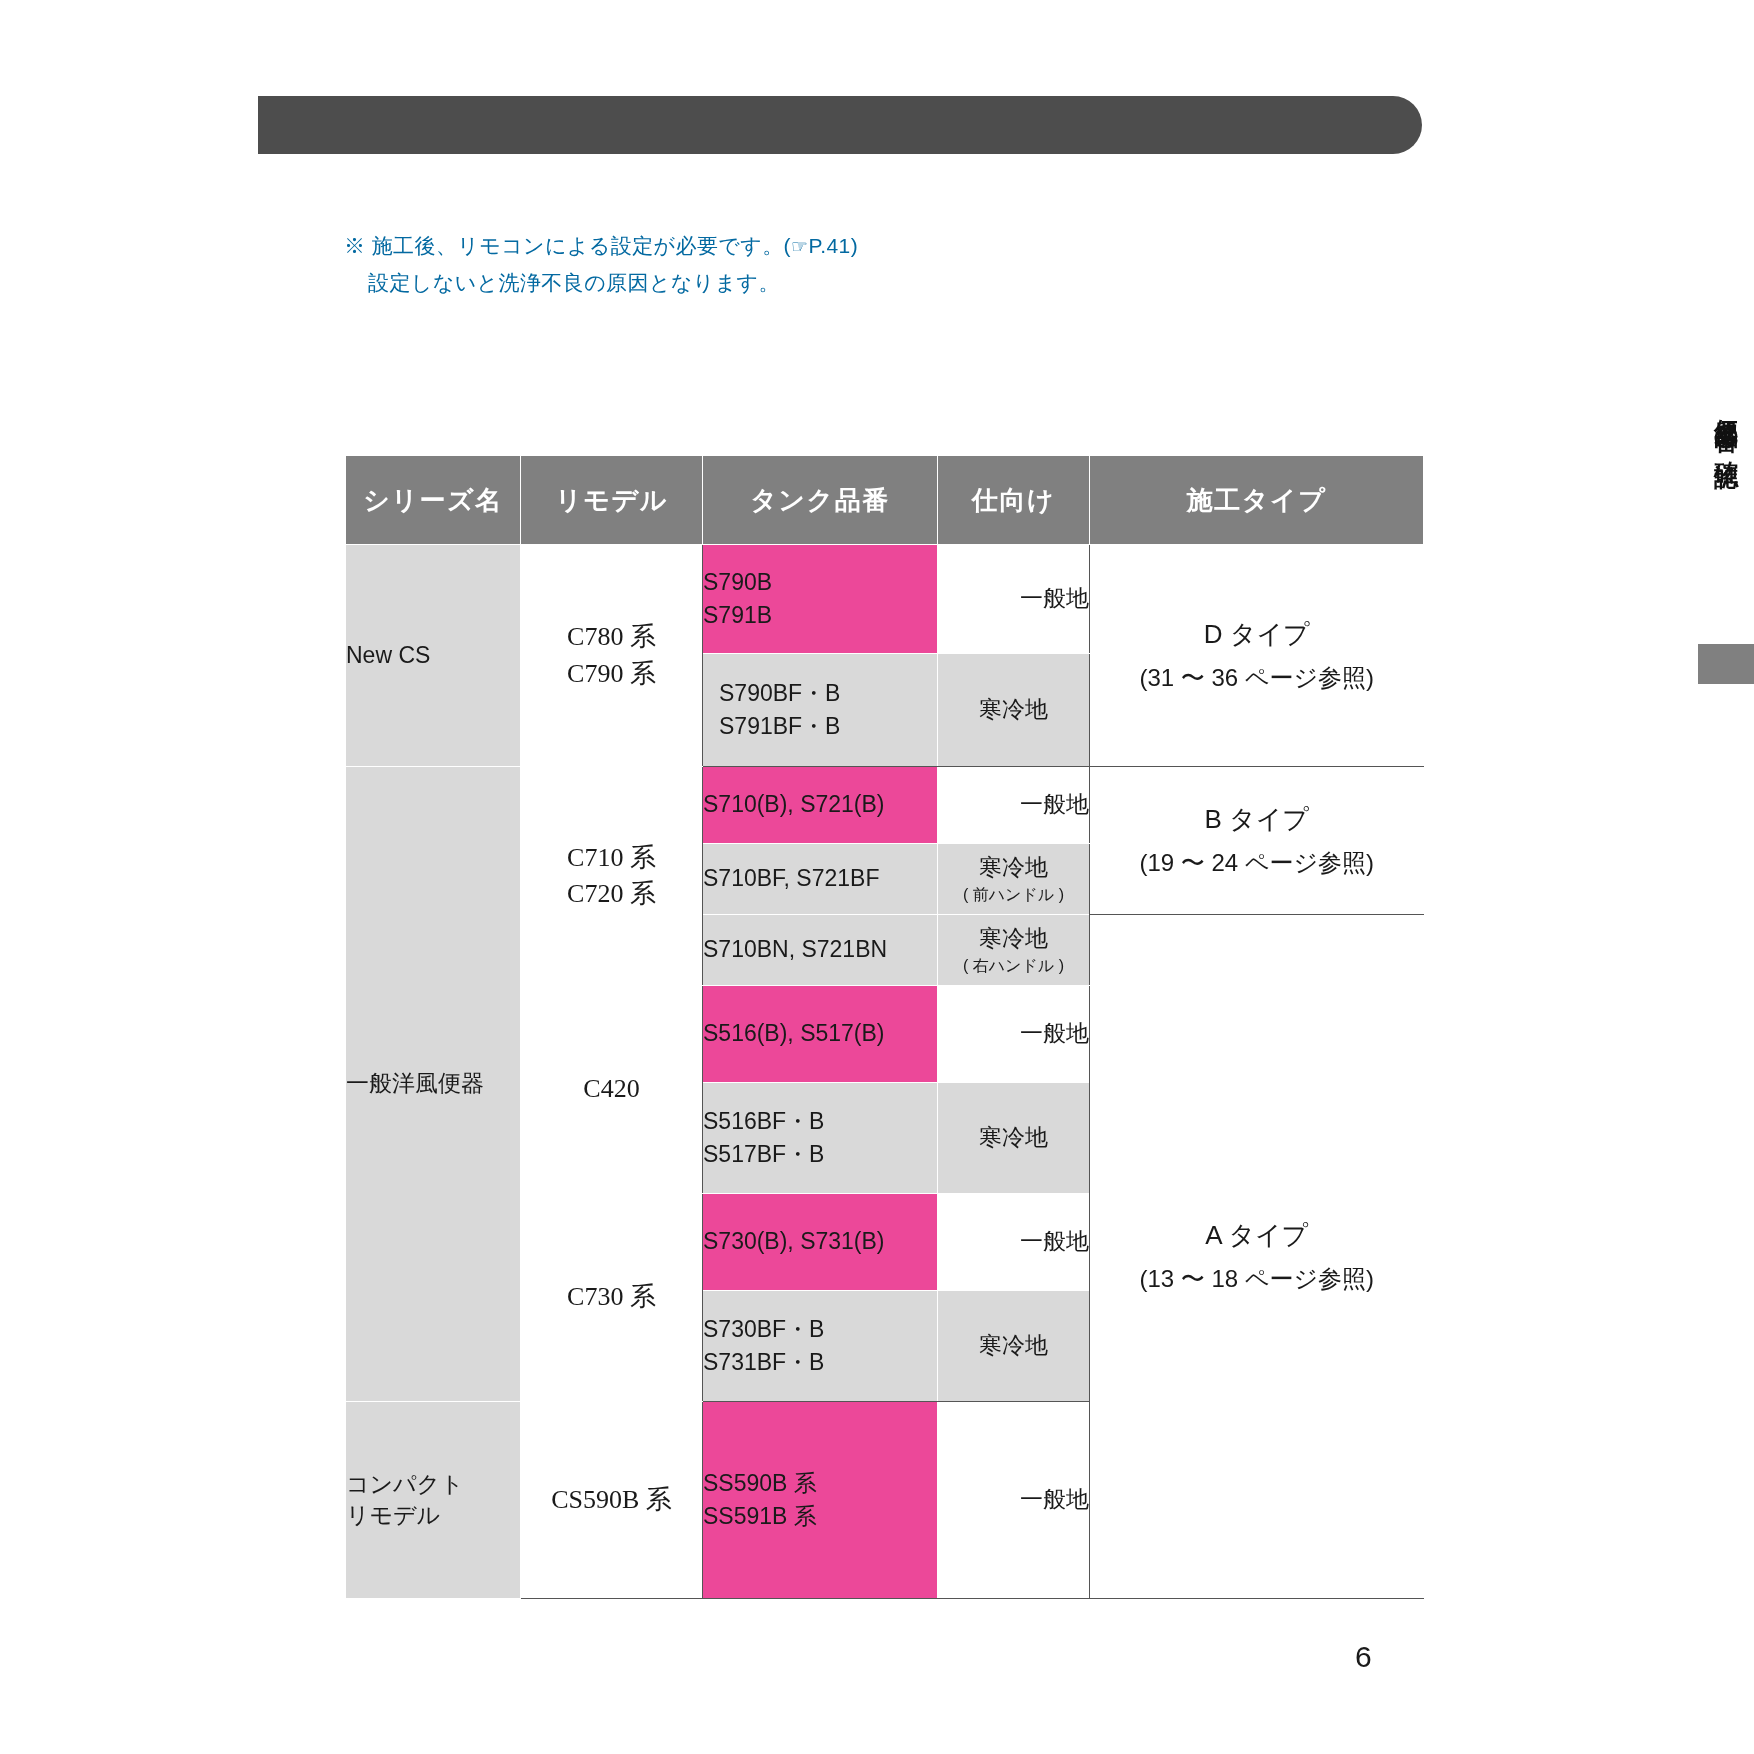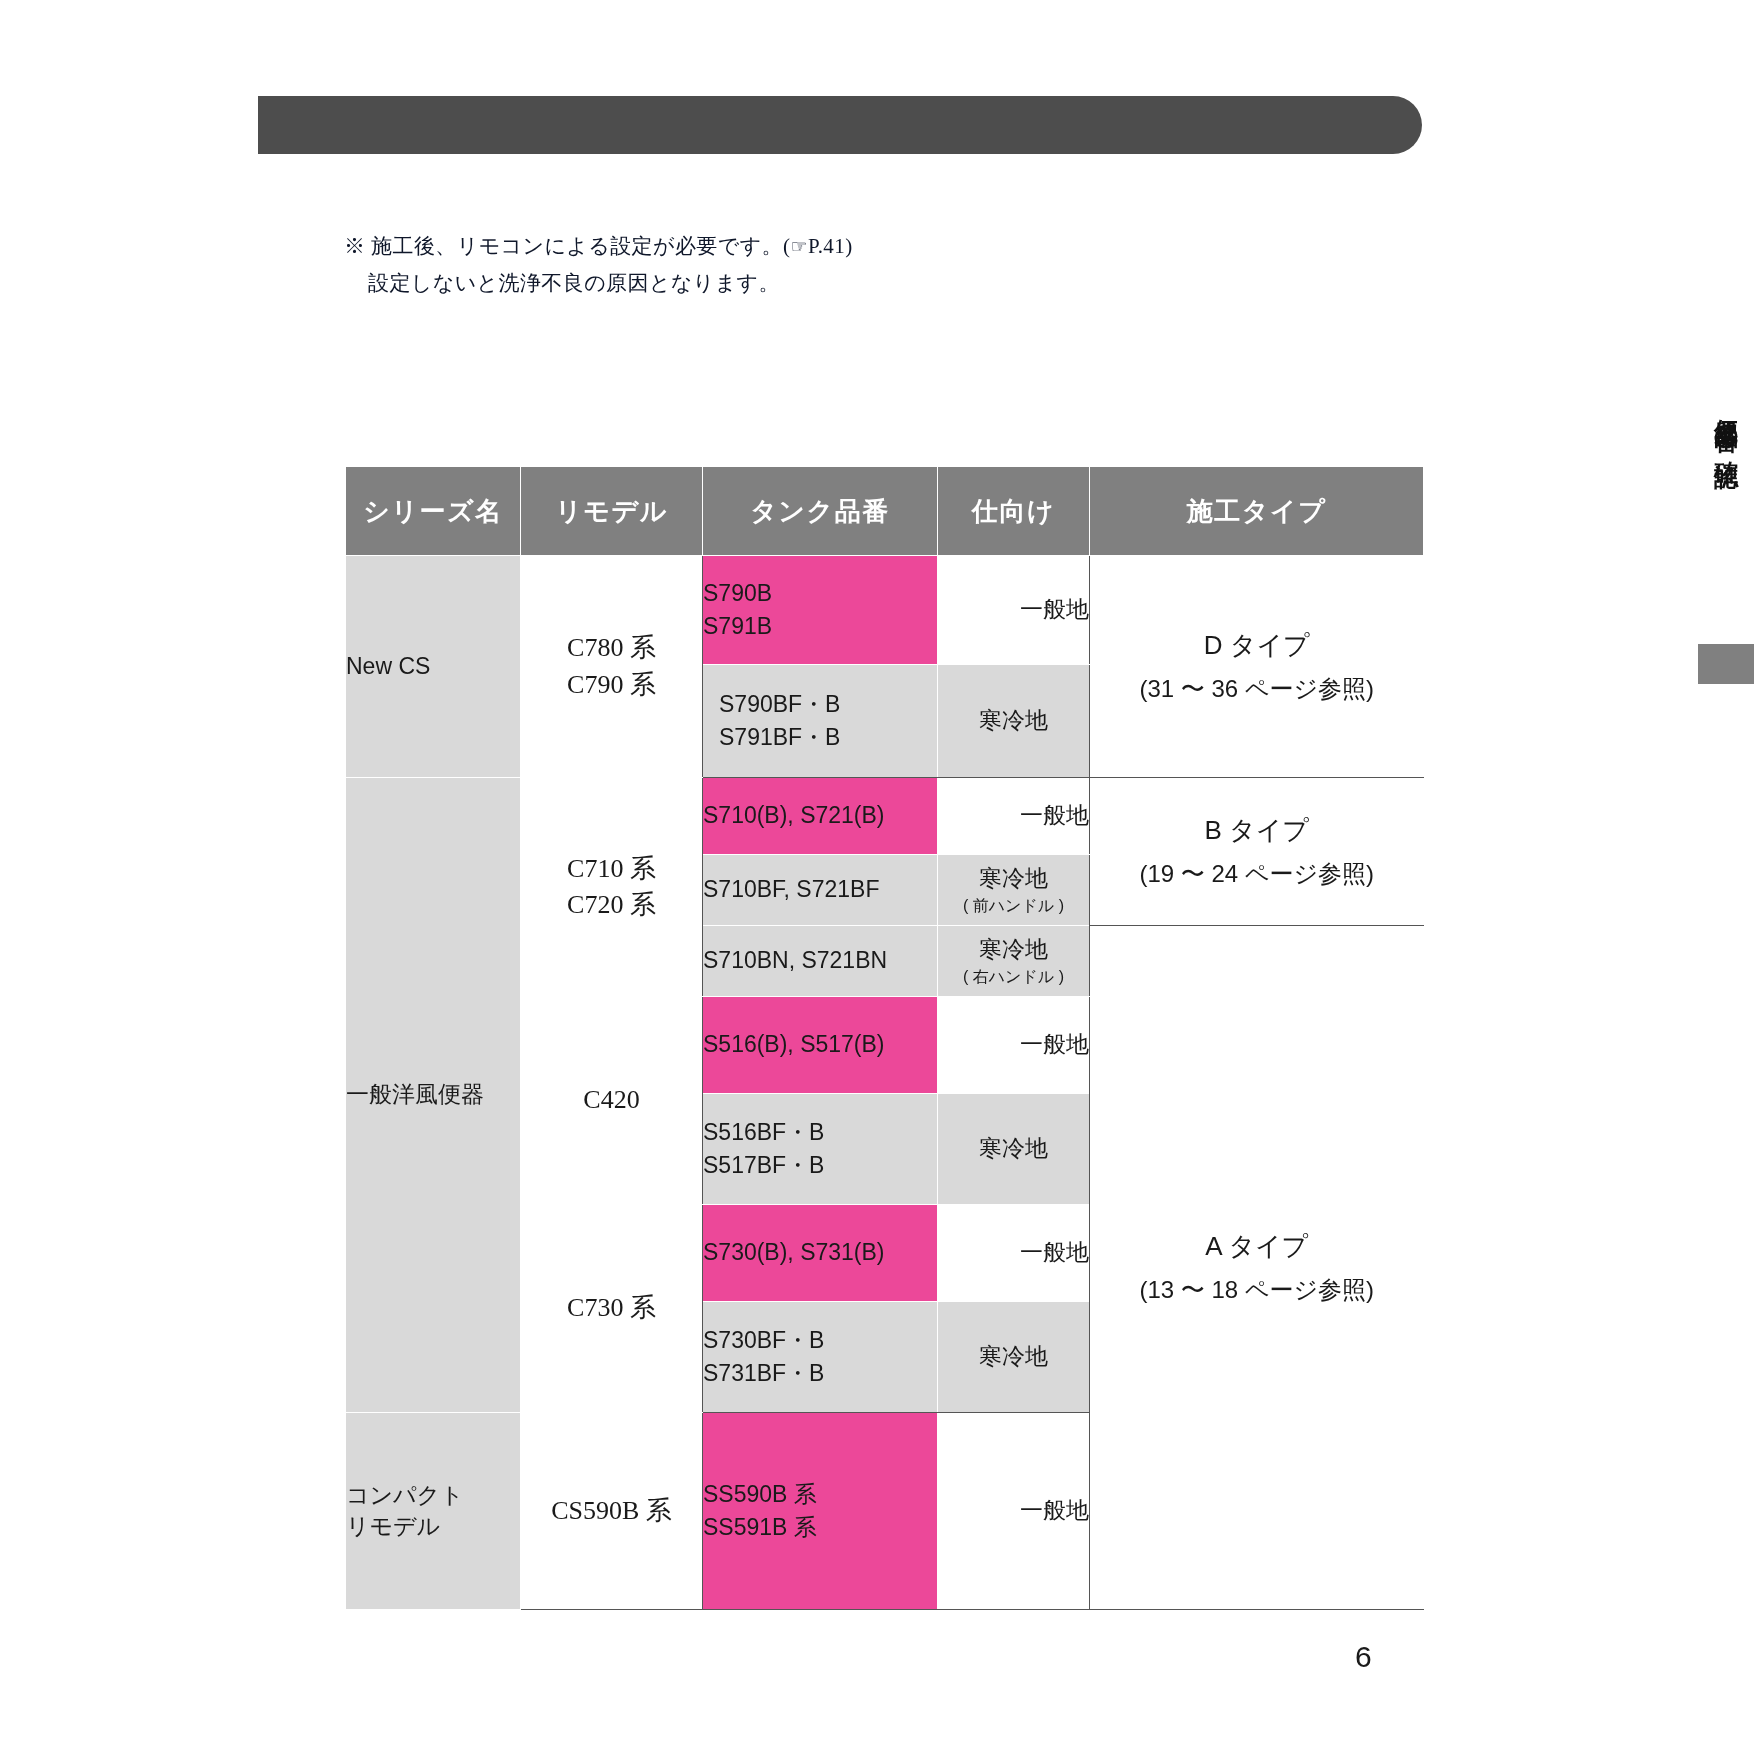--- a/index.html
+++ b/index.html
@@ -32,23 +32,22 @@
     border-radius: 0 29px 29px 0;
   }
 
   
   .note {
     position: absolute;
     left: 344px;
     top: 228px;
     font-size: 21px;
     line-height: 1.75;
-    color: #0f172a;
+    color: #0369a1;
     letter-spacing: 0.02em;
-    font-family: Liberation Serif, serif;
   }
   .note .line2 {
     padding-left: 24px;
   }
   .hand {
     font-size: 19px;
   }
 
   
   .side-tab {
@@ -74,21 +73,21 @@
     margin-top: 14px;
     width: 56px;
     height: 40px;
     background: #808080;
   }
 
   
   .tbl-wrap {
     position: absolute;
     left: 345px;
-    top: 466px;
+    top: 455px;
     width: 1078px;
   }
   table.spec {
     border-collapse: collapse;
     width: 1078px;
     table-layout: fixed;
   }
   table.spec td, table.spec th {
     border: 1px solid #ffffff;
     vertical-align: middle;

